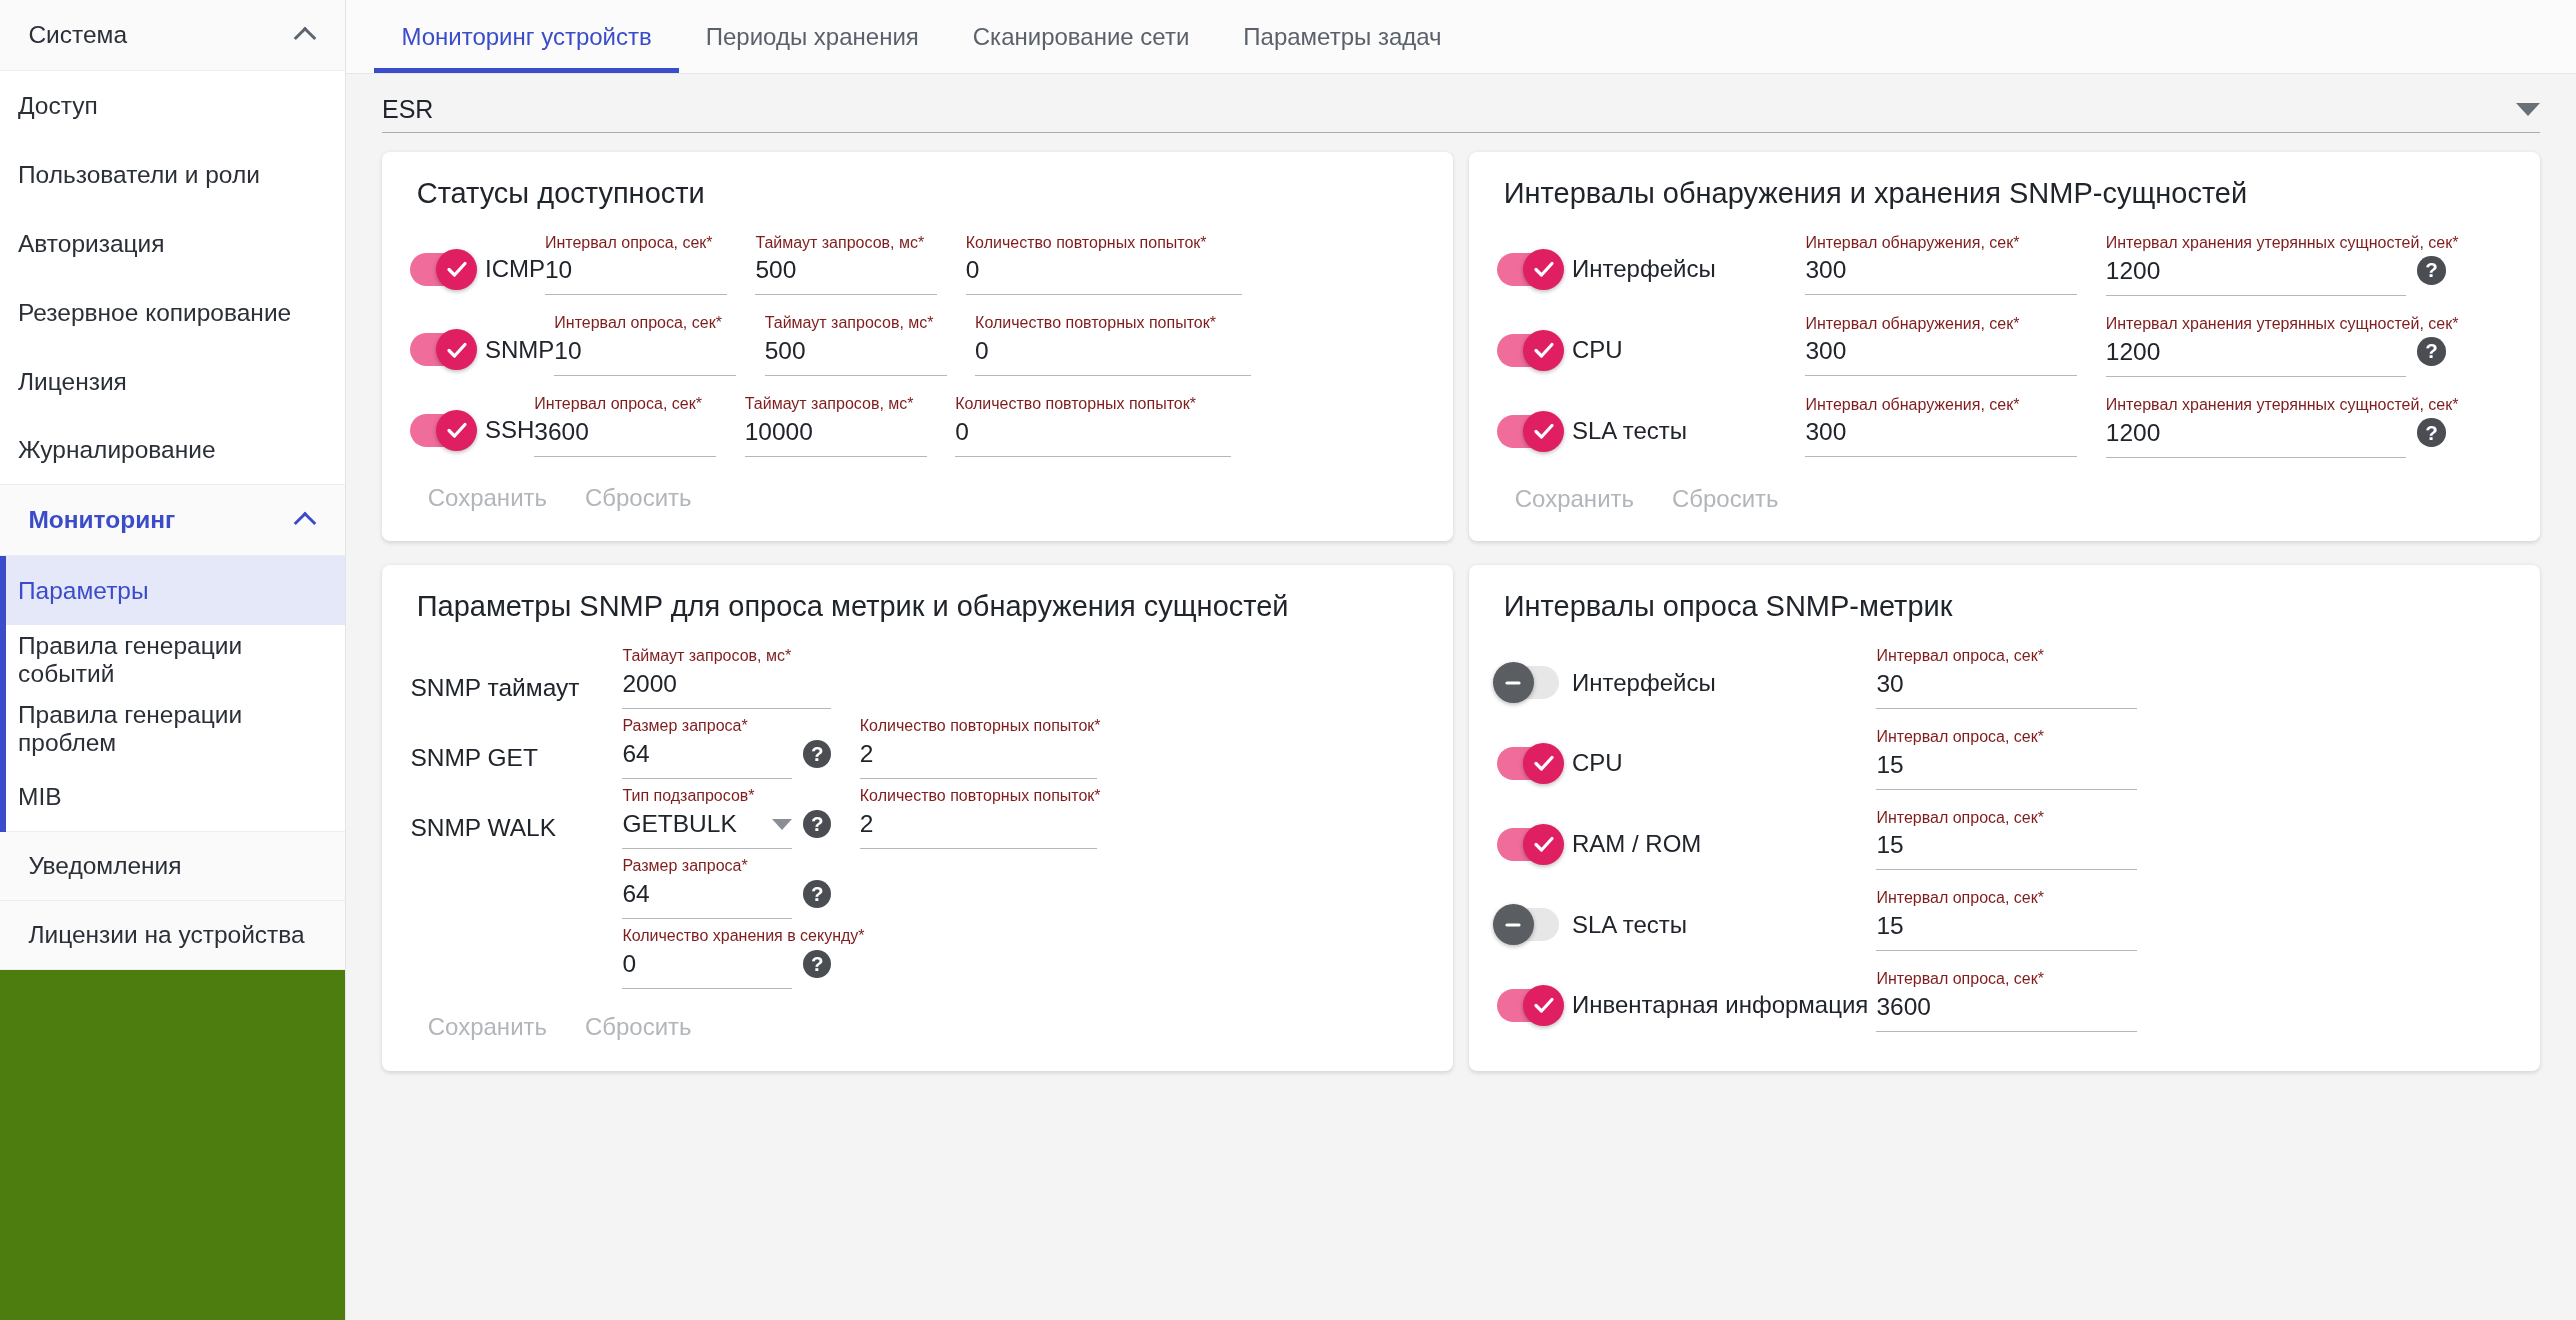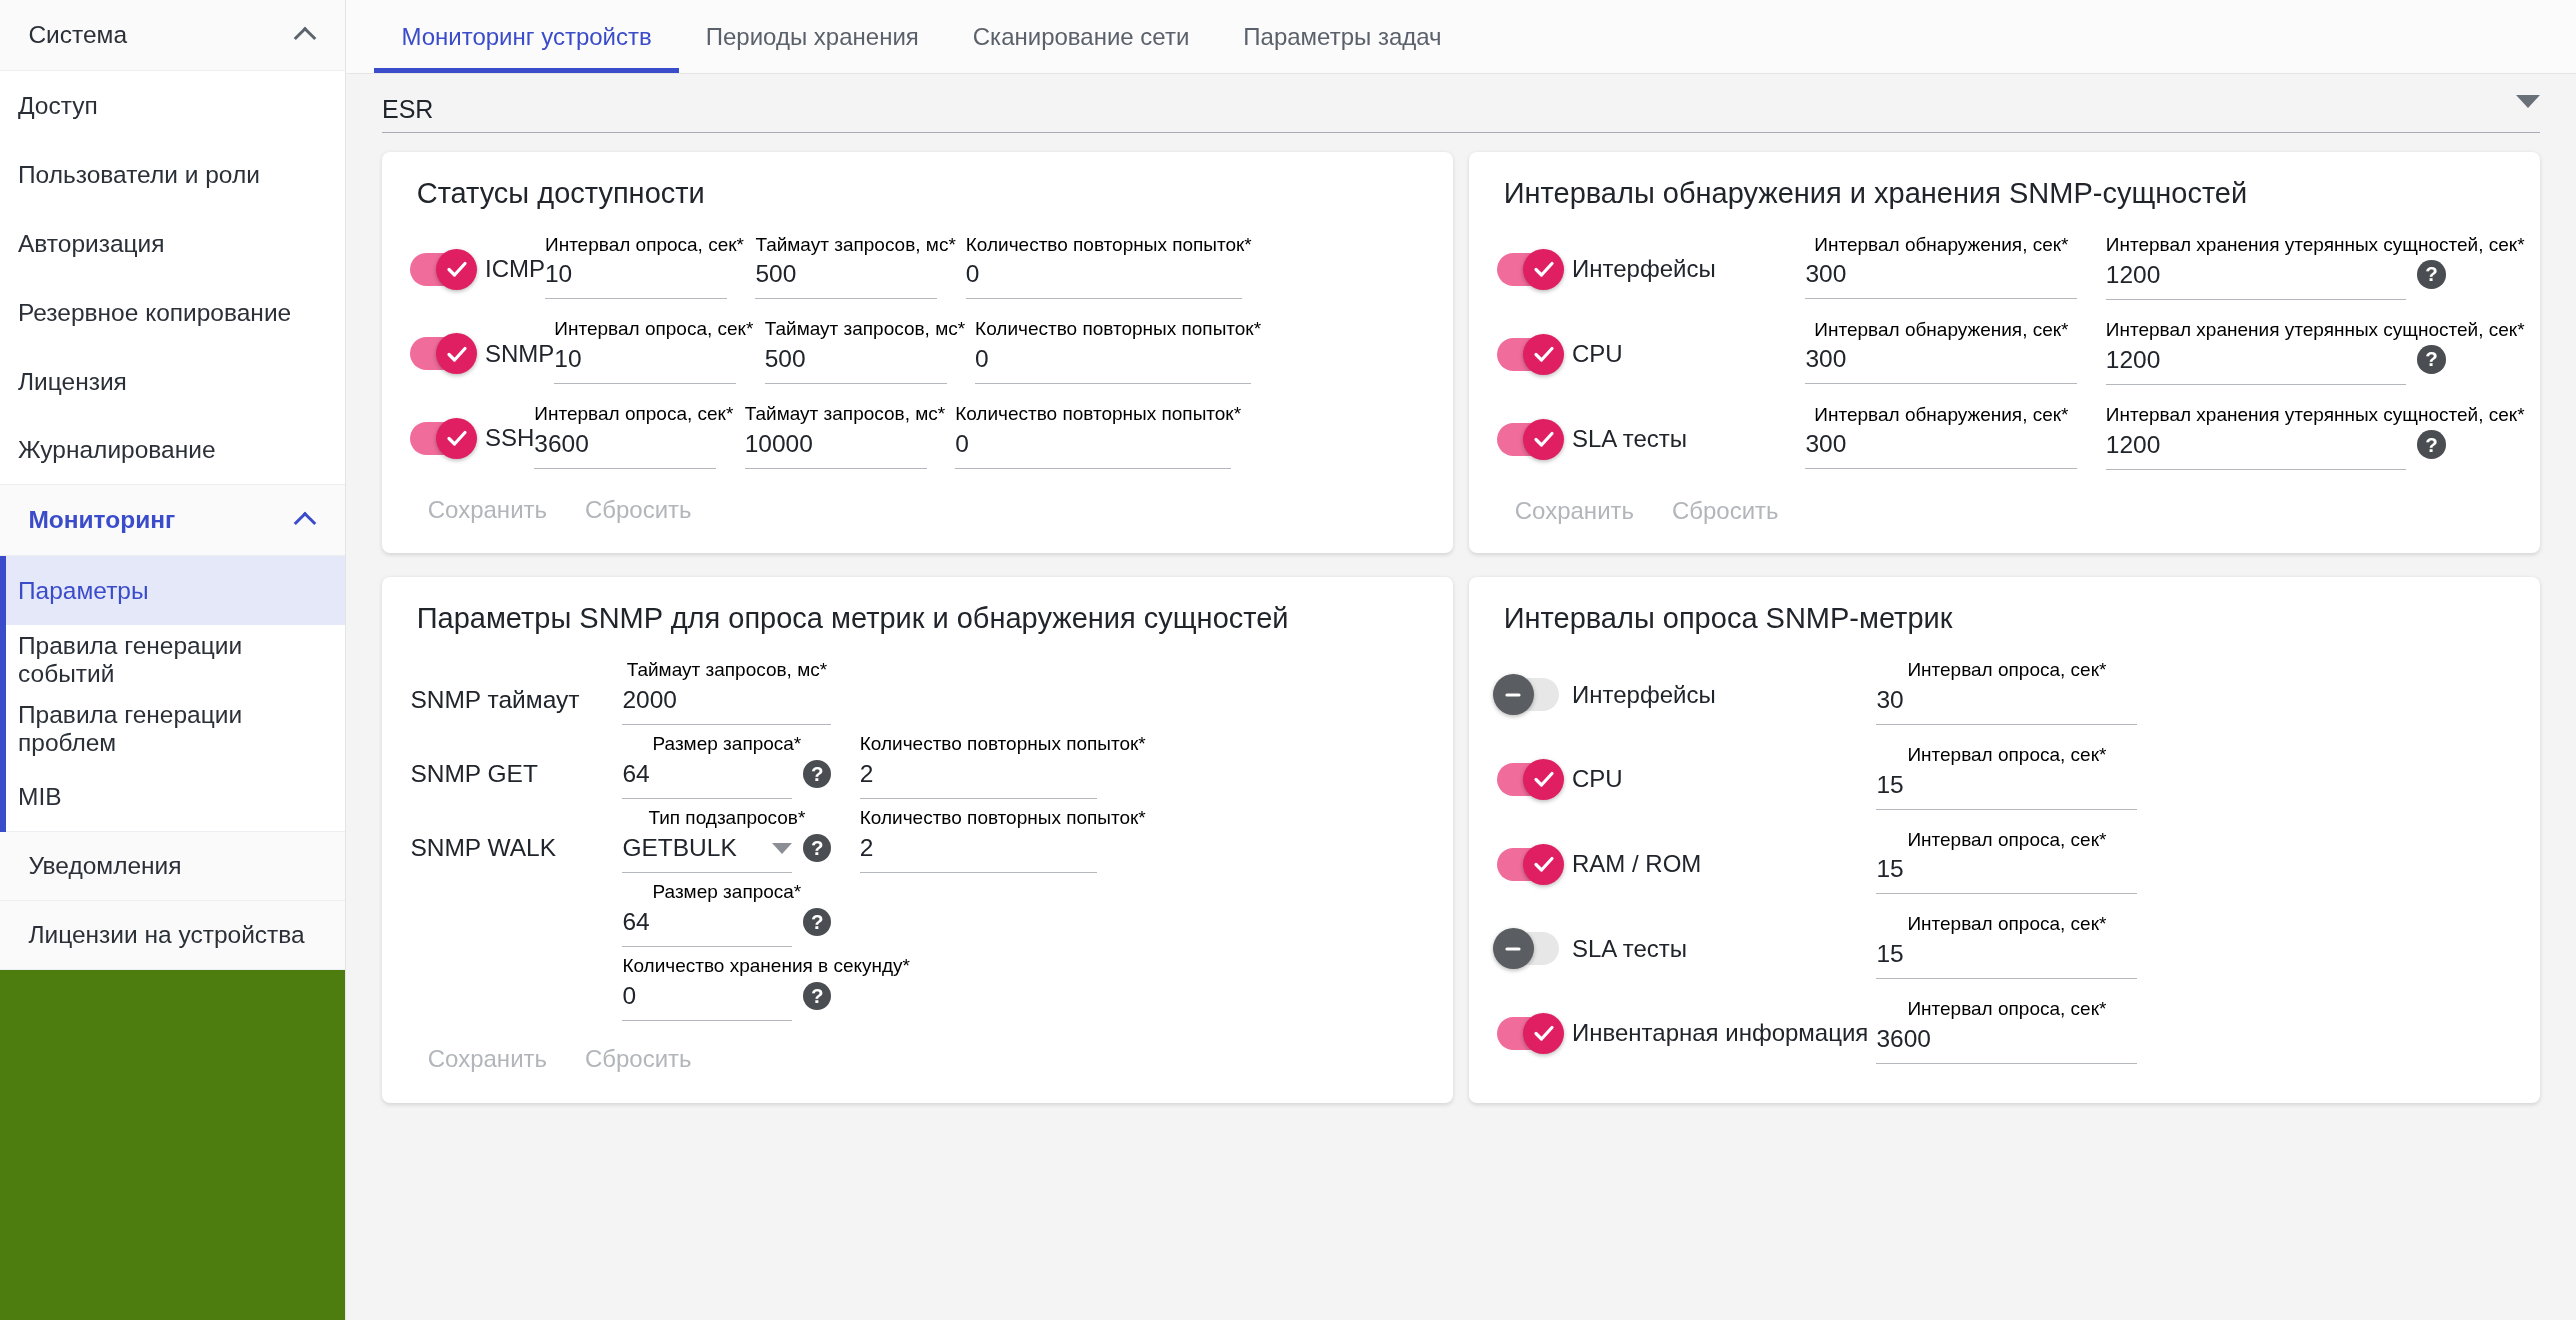--- a/index.html
+++ b/index.html
@@ -92,21 +92,21 @@
   .tab.active { color: #3b4cca; }
   .tab.active::after {
     content: ""; position: absolute; left: 0; right: 0; bottom: 0;
     height: 5.5px; background: #3b4cca;
   }
 
   .devicebar { background: #f4f4f4; padding: 20.5px 36px 0 36px; }
   .sel-field { position: relative; padding-bottom: 0; }
   .sel-label { font-size: 18px; color: #6a7078; margin-bottom: 6.3px; }
   .sel-row {
-    display: flex; align-items: flex-start; justify-content: space-between;
+    display: flex; align-items: flex-end; justify-content: space-between;
     border-bottom: 1.6px solid #a9adb3;
     padding-bottom: 8px;
   }
   .sel-value { font-size: 25px; color: #20242b; }
   .caret {
     width: 0; height: 0;
     border-left: 12.6px solid transparent;
     border-right: 12.6px solid transparent;
     border-top: 13.4px solid #6a7078;
     margin-bottom: 8px;
@@ -164,22 +164,22 @@
   .toggle.off .knob { left: -4.7px; background: #5a5d61; }
   .knob svg { width: 24px; height: 24px; display: block; }
   .tlabel {
     font-size: 24px; color: #20242b;
     margin-left: 12.6px; white-space: nowrap;
   }
 
   .fields { display: flex; flex: 1 1 auto; }
   .field { margin-right: 28.4px; position: relative; }
   .fl {
-    font-size: 19px; color: #000000;
-    margin-bottom: 4.7px; white-space: nowrap; text-align: center;
+    font-size: 16px; color: #7f1d1d;
+    margin-bottom: 4.7px; white-space: nowrap;
   }
   .fv {
     font-size: 24.5px; color: #20242b;
     border-bottom: 1.6px solid #b4b7bb;
     padding-bottom: 9.5px;
     min-height: 39px;
   }
   .fwrap { display: flex; align-items: flex-end; }
   .qmark {
     width: 28.4px; height: 28.4px; border-radius: 50%;

